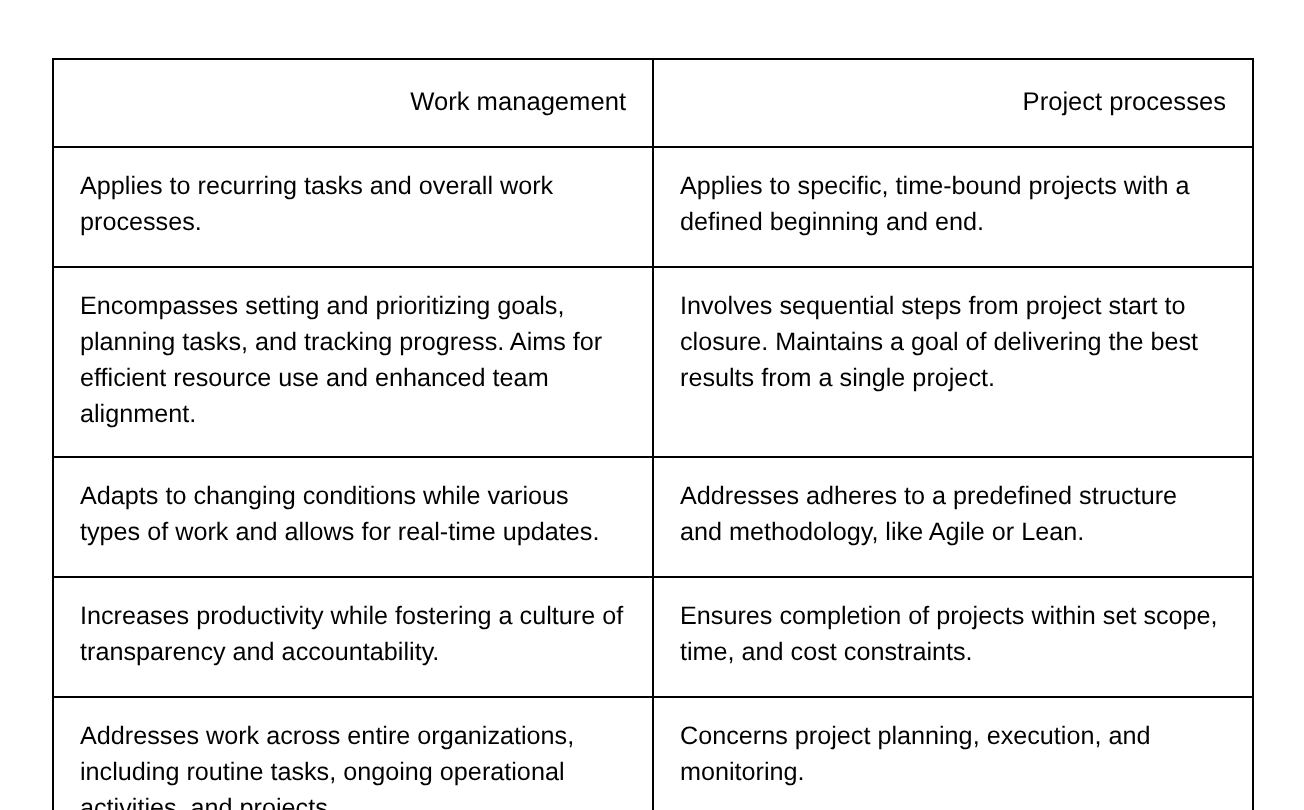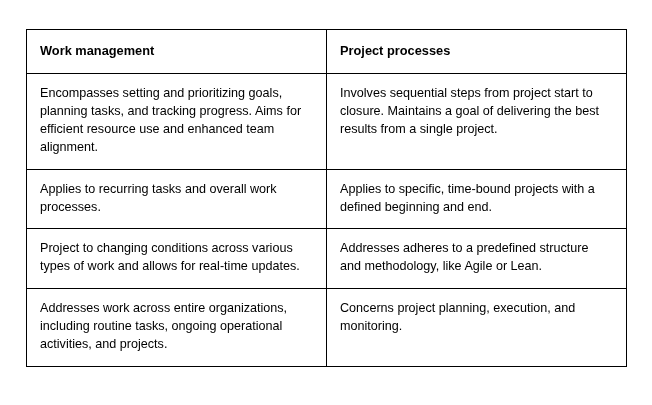--- a/index.html
+++ b/index.html
@@ -35,24 +35,25 @@
   table.cmp col.c2 { width: 300px; }
   table.cmp th, table.cmp td {
     border: 1px solid #000000;
     vertical-align: top;
     text-align: left;
     padding: 11px 13px 12px 13px;
     font-size: 12.6px;
     line-height: 1.42;
   }
   table.cmp th {
-    font-weight: bold;
+    font-weight: normal;
     padding-top: 12px;
     padding-bottom: 13px;
     font-size: 12.8px;
+    text-align: right;
   }
   table.cmp td {
     font-weight: normal;
   }
 </style>
 </head>
 <body>
 
 <div class="page">
   <div class="table-wrap">
@@ -62,30 +63,34 @@
         <col class="c2">
       </colgroup>
       <thead>
         <tr>
           <th>Work management</th>
           <th>Project processes</th>
         </tr>
       </thead>
       <tbody>
         <tr>
+          <td>Applies to recurring tasks and overall work processes.</td>
+          <td>Applies to specific, time-bound projects with a defined beginning and end.</td>
+        </tr>
+        <tr>
           <td>Encompasses setting and prioritizing goals, planning tasks, and tracking progress. Aims for efficient resource use and enhanced team alignment.</td>
           <td>Involves sequential steps from project start to closure. Maintains a goal of delivering the best results from a single project.</td>
         </tr>
         <tr>
-          <td>Applies to recurring tasks and overall work processes.</td>
-          <td>Applies to specific, time-bound projects with a defined beginning and end.</td>
+          <td>Adapts to changing conditions while various types of work and allows for real-time updates.</td>
+          <td>Addresses adheres to a predefined structure and methodology, like Agile or Lean.</td>
         </tr>
         <tr>
-          <td>Project to changing conditions across various types of work and allows for real-time updates.</td>
-          <td>Addresses adheres to a predefined structure and methodology, like Agile or Lean.</td>
+          <td>Increases productivity while fostering a culture of transparency and accountability.</td>
+          <td>Ensures completion of projects within set scope, time, and cost constraints.</td>
         </tr>
         <tr>
           <td>Addresses work across entire organizations, including routine tasks, ongoing operational activities, and projects.</td>
           <td>Concerns project planning, execution, and monitoring.</td>
         </tr>
       </tbody>
     </table>
   </div>
 </div>
 

